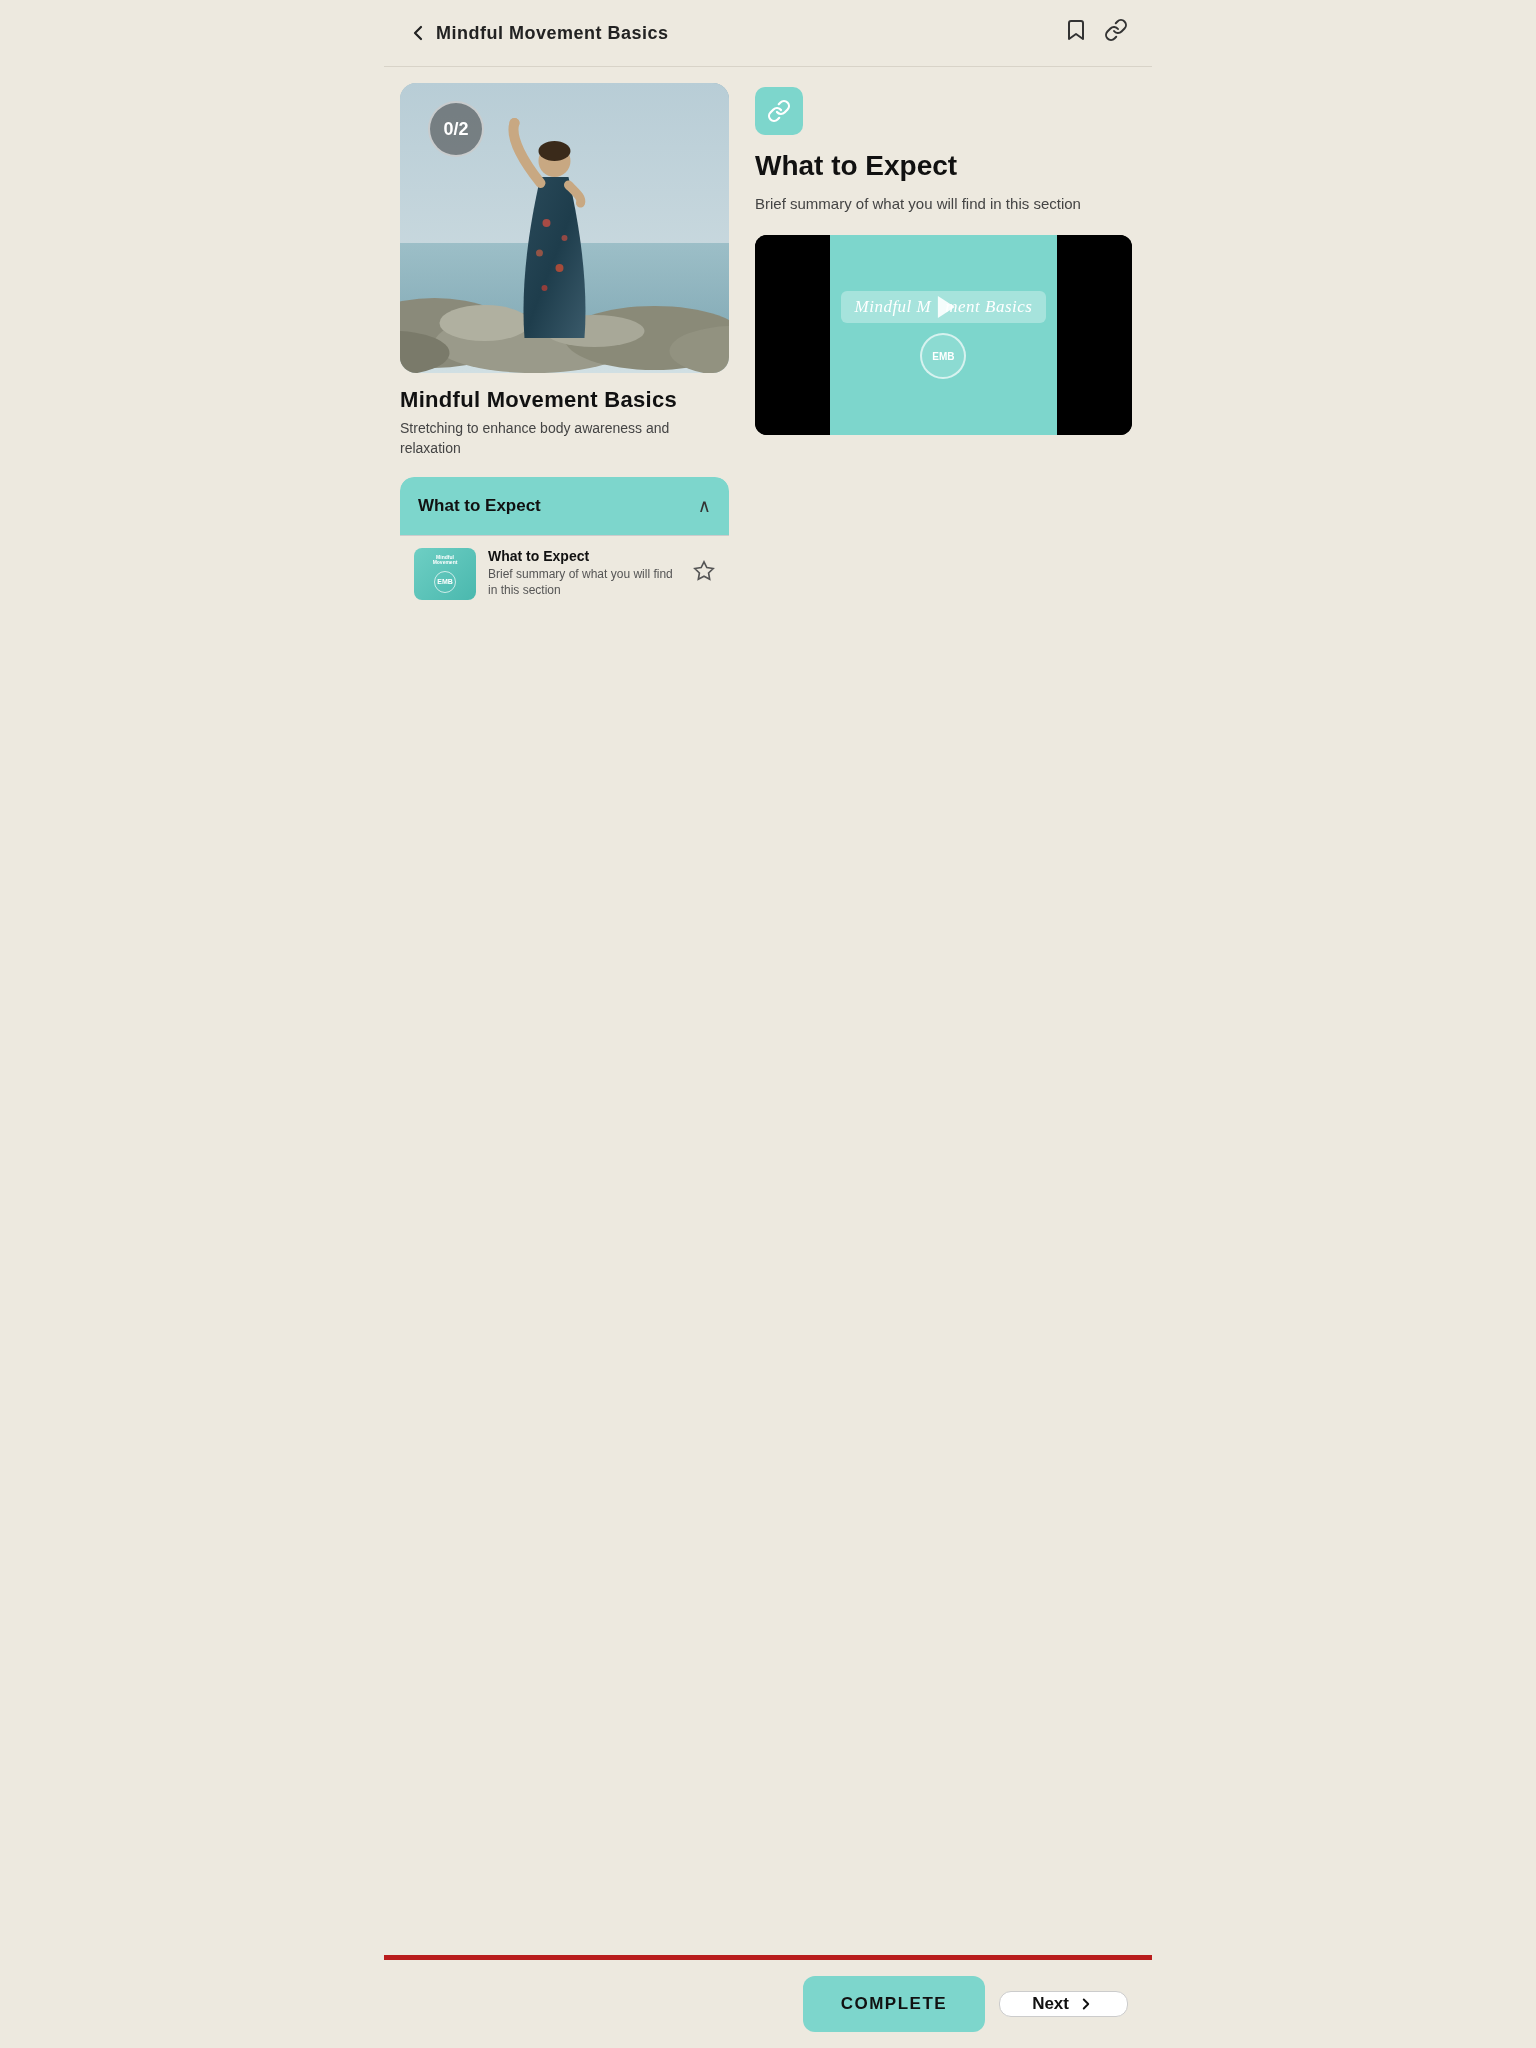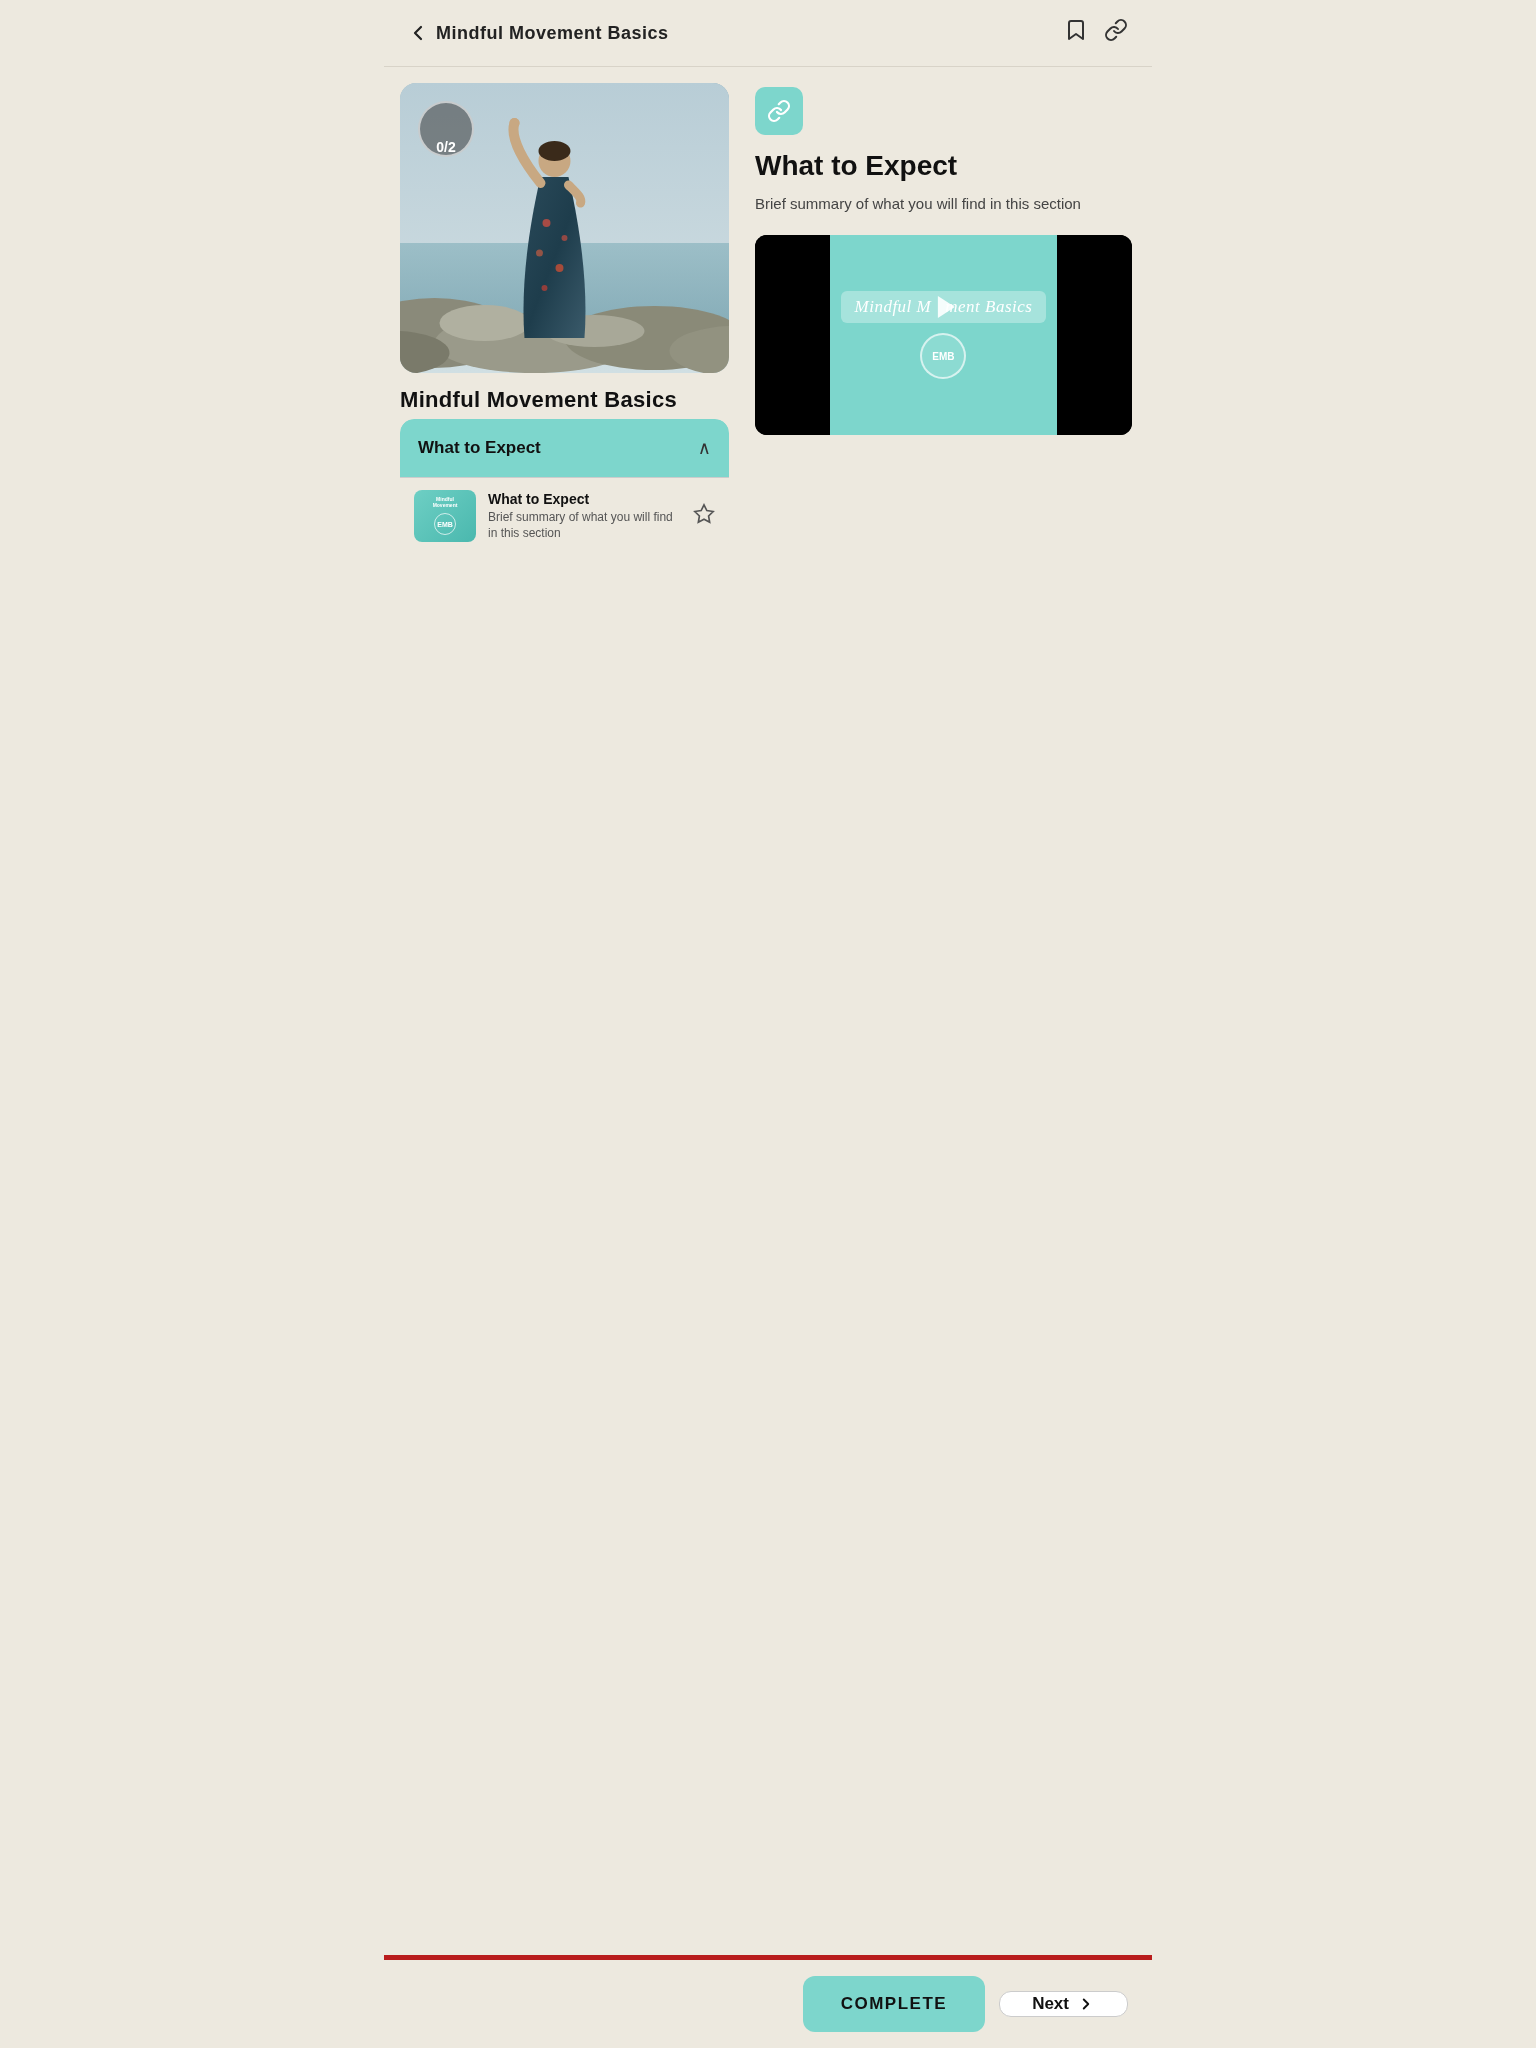--- a/index.html
+++ b/index.html
@@ -72,31 +72,31 @@
       position: relative;
       width: 100%;
       border-radius: 16px;
       overflow: hidden;
       height: 290px;
       background: linear-gradient(160deg, #a8bfc5 0%, #7fa8b5 40%, #b0c8cc 70%, #c5d8dd 100%);
     }
     .progress-badge {
       position: absolute;
       top: 18px;
-      left: 18px;
+      left: 28px;
       width: 56px;
       height: 56px;
       border-radius: 50%;
       background: rgba(60,60,60,0.55);
       border: 2px solid rgba(255,255,255,0.6);
       display: flex;
-      align-items: flex-end;
+      align-items: center;
       justify-content: center;
       color: #fff;
-      font-size: 14px;
+      font-size: 18px;
       font-weight: 600;
     }
 
     .course-title {
       font-size: 22px;
       font-weight: 800;
       color: #111;
       margin-top: 14px;
       margin-bottom: 6px;
       letter-spacing: 0.3px;
@@ -396,20 +396,21 @@
           <circle cx="26" cy="60" r="4" fill="#c8a882"></circle>
         </g>
       </svg>
       
       <div class="progress-badge">
         <span>0/2</span>
       </div>
     </div>
 
     <div class="course-title">Mindful Movement Basics</div>
+    <div class="course-subtitle">Stretching to enhance body awareness and relaxation</div>
 
     <div class="section-accordion">
       <div class="section-header open">
         <span class="section-label">What to Expect</span>
         <span class="chevron">∧</span>
       </div>
 
       <div class="lesson-item">
         <div class="lesson-thumb">
           <div class="lesson-thumb-inner">

